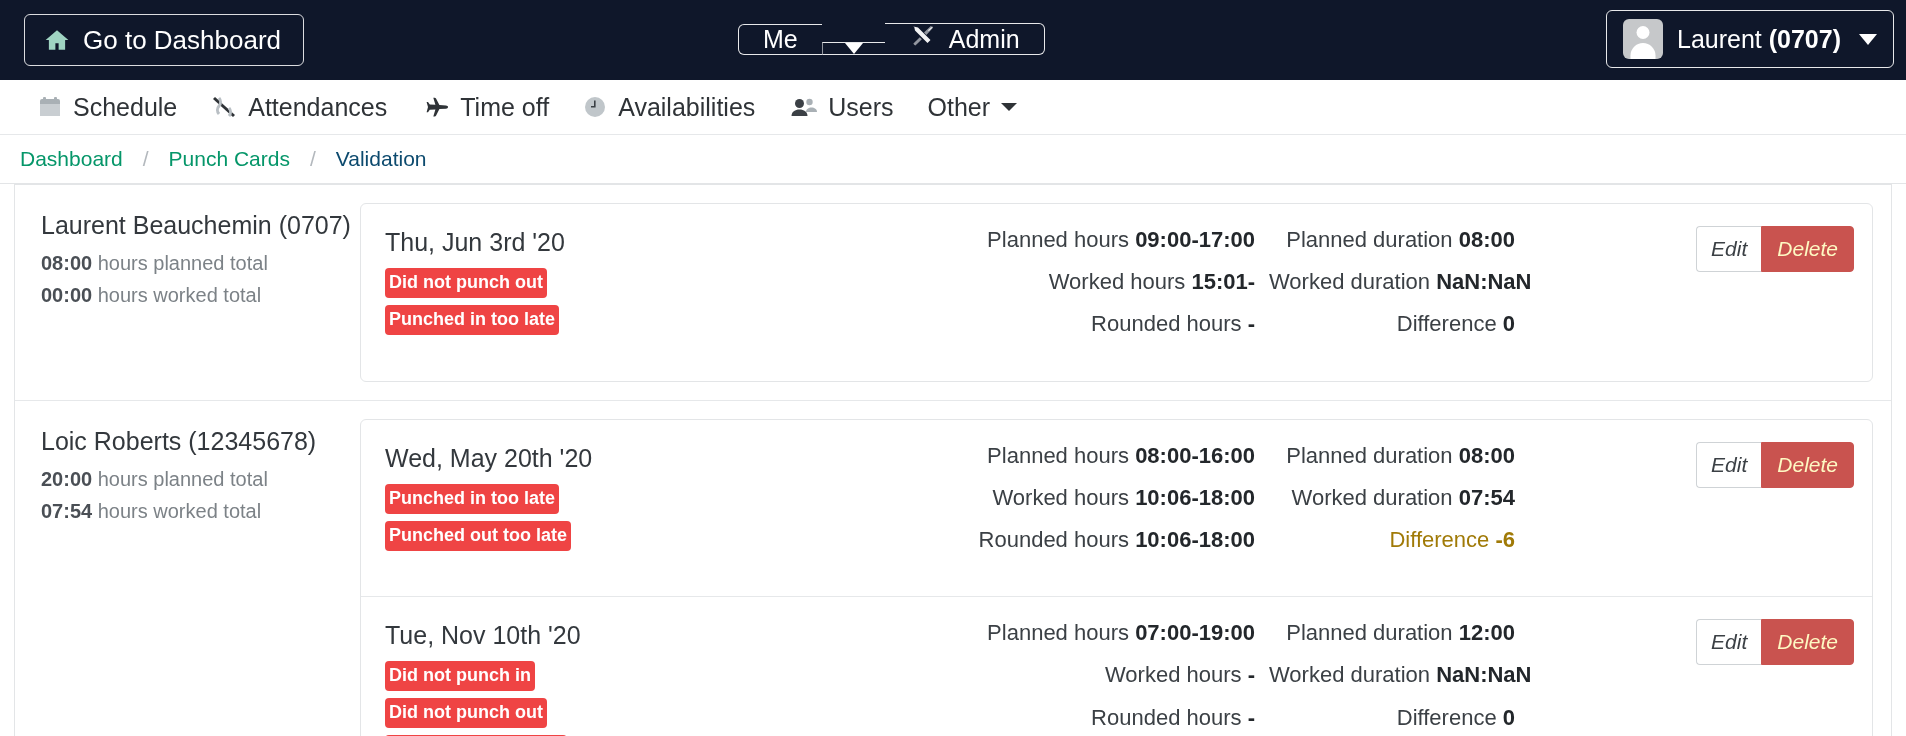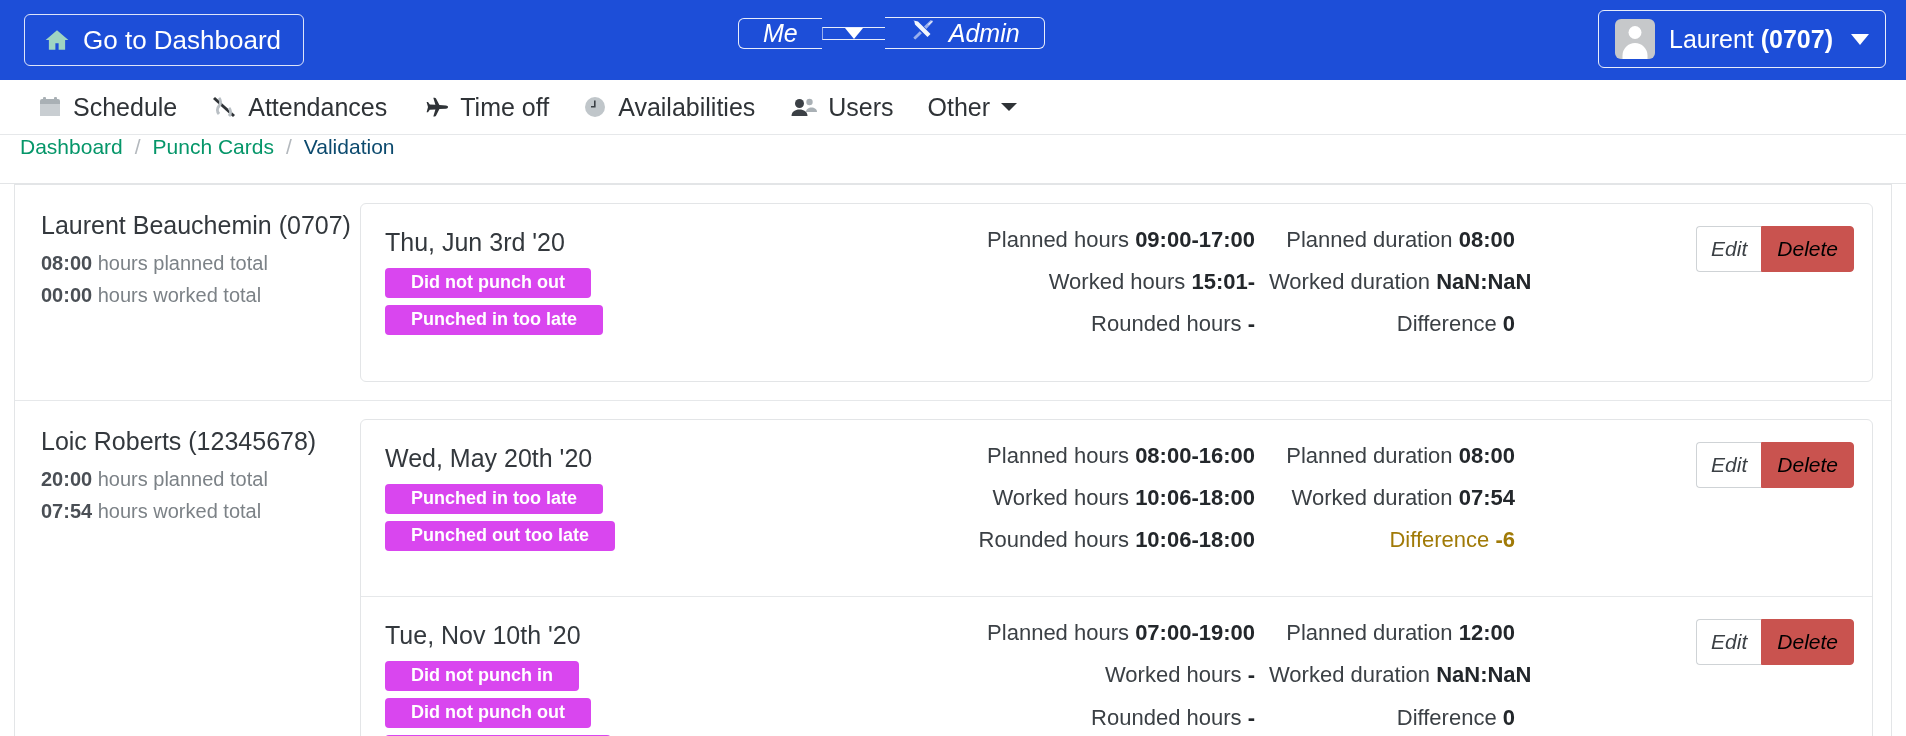--- a/index.html
+++ b/index.html
@@ -9,21 +9,21 @@
     background: #ffffff;
     font-family: "Liberation Sans", sans-serif;
     color: #2f3337;
     overflow: hidden;
   }
 
   
   .topbar {
     position: relative;
     height: 80px;
-    background: #1d4ed8;
+    background: #0f172a;
     display: flex;
     align-items: center;
     padding: 8px 24px;
   }
   .dash-btn {
     display: inline-flex;
     align-items: center;
     gap: 12px;
     border: 1px solid rgba(255,255,255,.85);
     border-radius: 6px;
@@ -34,23 +34,22 @@
     cursor: pointer;
     line-height: 1;
   }
   .home-icon { display:inline-block; width:28px; height:26px; }
 
   .center-group {
     position: absolute;
     left: 738px;
     top: 11px;
     display: flex;
-    align-items: center;
+    align-items: flex-end;
     height: 44px;
-    font-style: italic;
   }
   .seg {
     display: flex; align-items: center; justify-content: center;
     font-size: 25px;
     color: #ffffff;
     background: transparent;
     border: 1px solid rgba(255,255,255,.9);
     cursor: pointer;
     padding: 0 24px;
     white-space: nowrap;
@@ -70,21 +69,21 @@
   }
   .caret-tri {
     width: 0; height: 0;
     border-left: 9px solid transparent;
     border-right: 9px solid transparent;
     border-top: 11px solid #ffffff;
   }
 
   .user-btn {
     position: absolute;
-    right: 20px; top: 10px;
+    right: 12px; top: 10px;
     height: 58px;
     display: flex; align-items: center; gap: 14px;
     border: 1px solid rgba(255,255,255,.9);
     border-radius: 6px;
     padding: 0 16px;
     cursor: pointer;
   }
   .avatar {
     width: 40px; height: 40px;
     border-radius: 6px;
@@ -126,21 +125,21 @@
   .subnav-item {
     display: inline-flex; align-items: center; gap: 11px;
     font-size: 25px; color: #2f3337;
     cursor: pointer; white-space: nowrap;
   }
   .subnav-item .ic { display:inline-flex; align-items:center; }
 
   
   .breadcrumb {
     height: 48px;
-    display: flex; gap: 12px;
+    display: flex; align-items: center; gap: 20px;
     padding: 0 20px;
     font-size: 21px;
   }
   .crumb-link { color:#059669; cursor:pointer; }
   .crumb-sep { color:#b3b8bd; }
   .crumb-cur { color:#0c4a6e; }
 
   
   .content {
     border-top: 1px solid #e3e5e7;
@@ -186,26 +185,26 @@
     align-items: flex-start;
     padding: 20px 18px 26px 24px;
     border-bottom: 1px solid #e6e8ea;
   }
   .punch-card:last-child { border-bottom: none; }
 
   .pc-left { width: 480px; flex: none; padding-top: 4px; }
   .pc-date { font-size: 25px; color:#33383d; margin-bottom: 11px; white-space: nowrap; }
   .badge {
     display: inline-block;
-    background: #d946ef;
+    background: #ef4444;
     color: #fff;
     font-size: 18px;
     font-weight: 700;
     border-radius: 4px;
-    padding: 4px 26px 5px;
+    padding: 4px 4px 5px;
     margin-bottom: 7px;
     white-space: nowrap;
   }
   .badge-row { display:block; }
 
   .pc-col {
     flex: none;
     text-align: right;
     padding-top: 4px;
   }
@@ -235,21 +234,21 @@
     line-height: 1.25;
     font-style: italic;
   }
   .btn-edit {
     background:#fff; color:#3b4045;
     border:1px solid #cfd3d6;
     border-right:none;
     border-radius: 4px 0 0 4px;
   }
   .btn-delete {
-    background:#c9534f; color:#000000;
+    background:#c9534f; color:#fef9c3;
     border:1px solid #c9534f;
     border-radius: 0 4px 4px 0;
     padding: 9px 15px;
   }
 </style>
 </head>
 <body>
 
 <div class="topbar">
 

